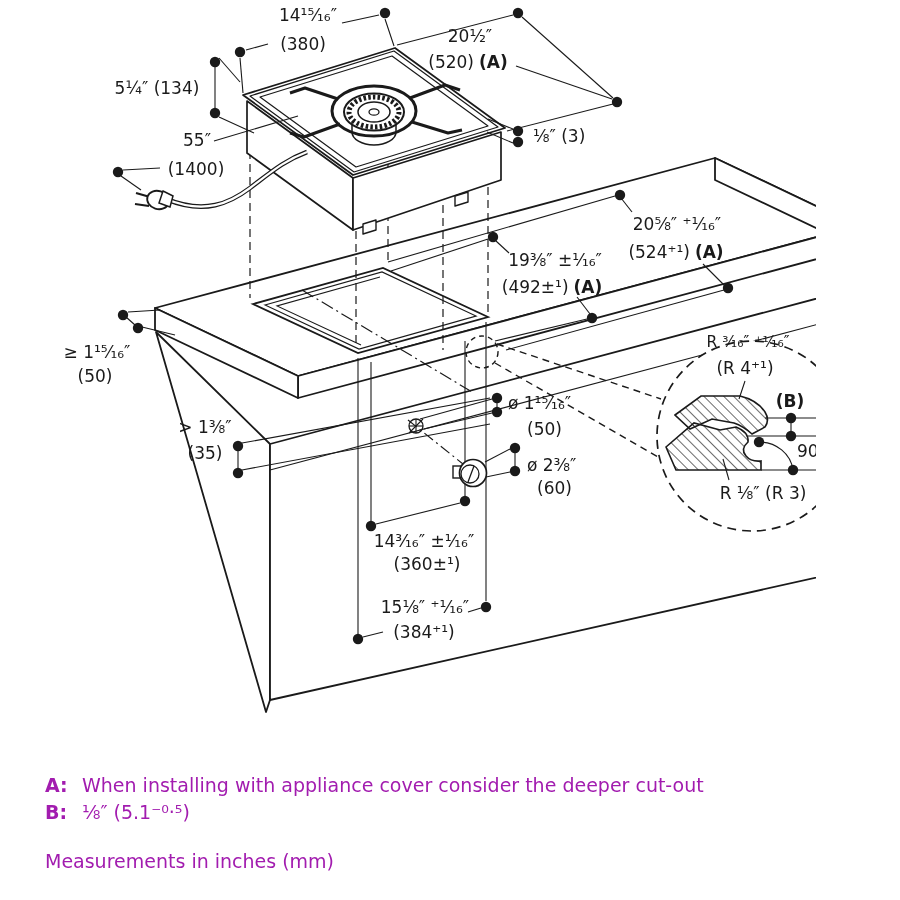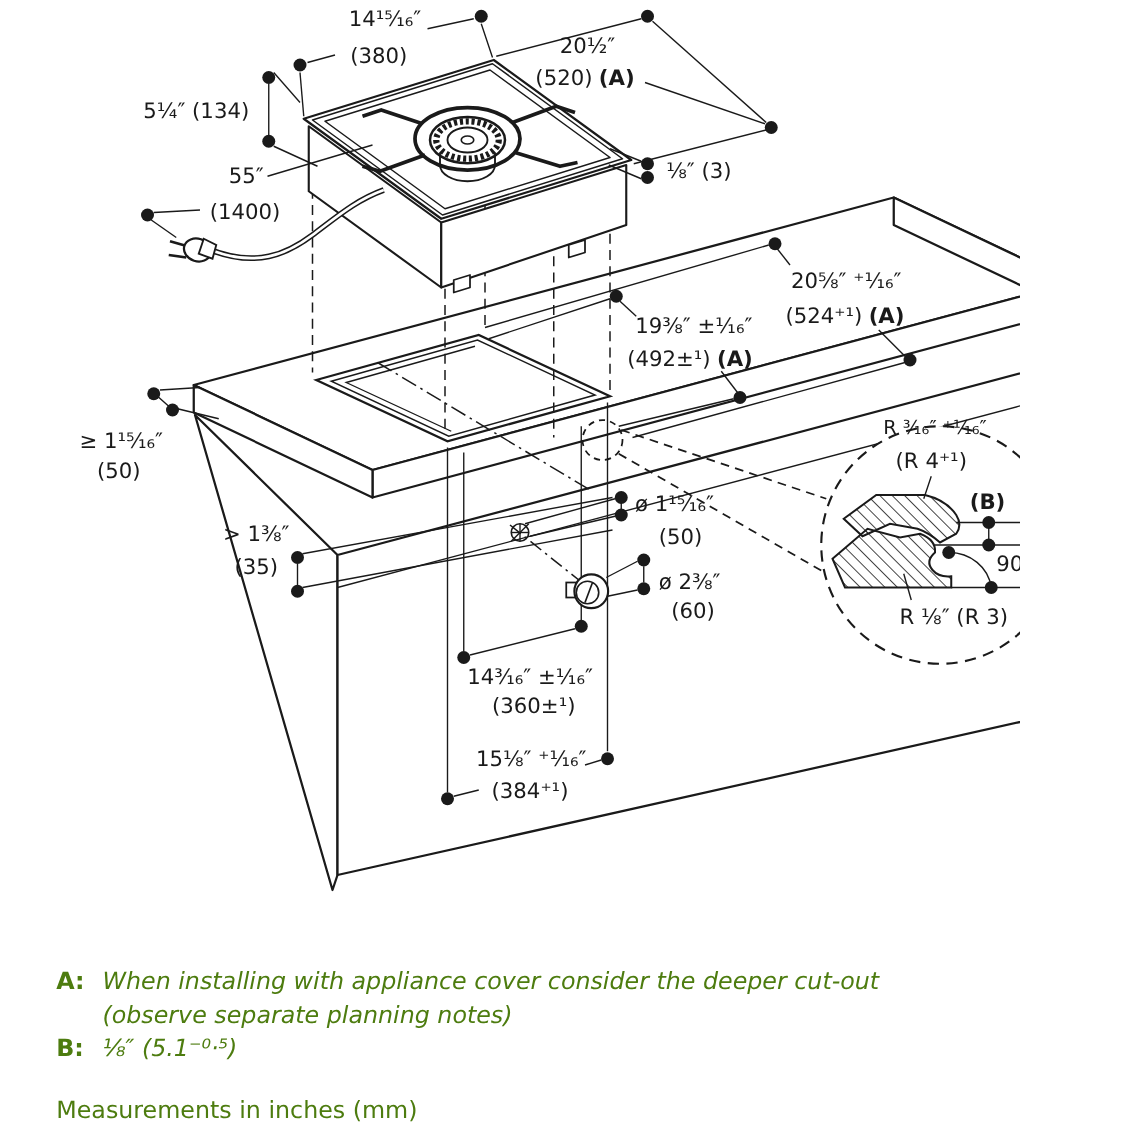--- a/index.html
+++ b/index.html
@@ -1,25 +1,25 @@
 <!DOCTYPE html>
 <html><head>
 <meta charset="utf-8">
 <style>
   html,body{margin:0;padding:0;background:#fff;}
   #stage{position:relative;width:816px;height:900px;background:#fff;overflow:hidden;
-         font-family:"DejaVu Sans",sans-serif;color:#4d7c0f;}
+         font-family:"DejaVu Sans",sans-serif;color:#a21caf;}
   svg{position:absolute;top:0;left:0;}
   svg text{font-family:"DejaVu Sans",sans-serif;font-size:17px;fill:#1a1a1a;}
   svg text.small{font-size:15.5px;}
   .bold{font-weight:bold;}
   .notes{position:absolute;left:45px;top:772px;width:800px;font-size:19px;line-height:27px;}
   .note-row{display:flex;align-items:flex-start;}
   .note-key{font-weight:bold;width:37px;flex:0 0 37px;}
-  .note-text{flex:1;font-style:italic;}
+  .note-text{flex:1;}
   .footer-note{margin-top:22px;}
 </style>
 </head>
 <body>
 
 <div id="stage">
 <svg width="900" height="762" viewBox="0 0 900 762">
   <defs>
     <pattern id="hatch" patternUnits="userSpaceOnUse" width="7" height="7" patternTransform="rotate(-45)">
       <line x1="0" y1="0" x2="0" y2="7" stroke="#1a1a1a" stroke-width="1.3"></line>
@@ -293,21 +293,21 @@
     <text class="bold" x="790" y="407" text-anchor="middle">(B)</text>
     <text x="812" y="457" text-anchor="middle">90°</text>
     <text x="763" y="499" text-anchor="middle">R ⅛″ (R 3)</text>
   </g>
 </svg>
 
   <div class="notes">
     <div class="note-row">
       <span class="note-key">A:</span>
       <span class="note-text"><span>When installing with appliance cover consider the deeper cut-out</span><br>
-      <span>(observe separate planning notes)</span></span>
+      </span>
     </div>
     <div class="note-row">
       <span class="note-key">B:</span>
       <span class="note-text">⅛″ (5.1⁻⁰·⁵)</span>
     </div>
     <div class="footer-note">Measurements in inches (mm)</div>
   </div>
 </div>
 
 </body></html>

